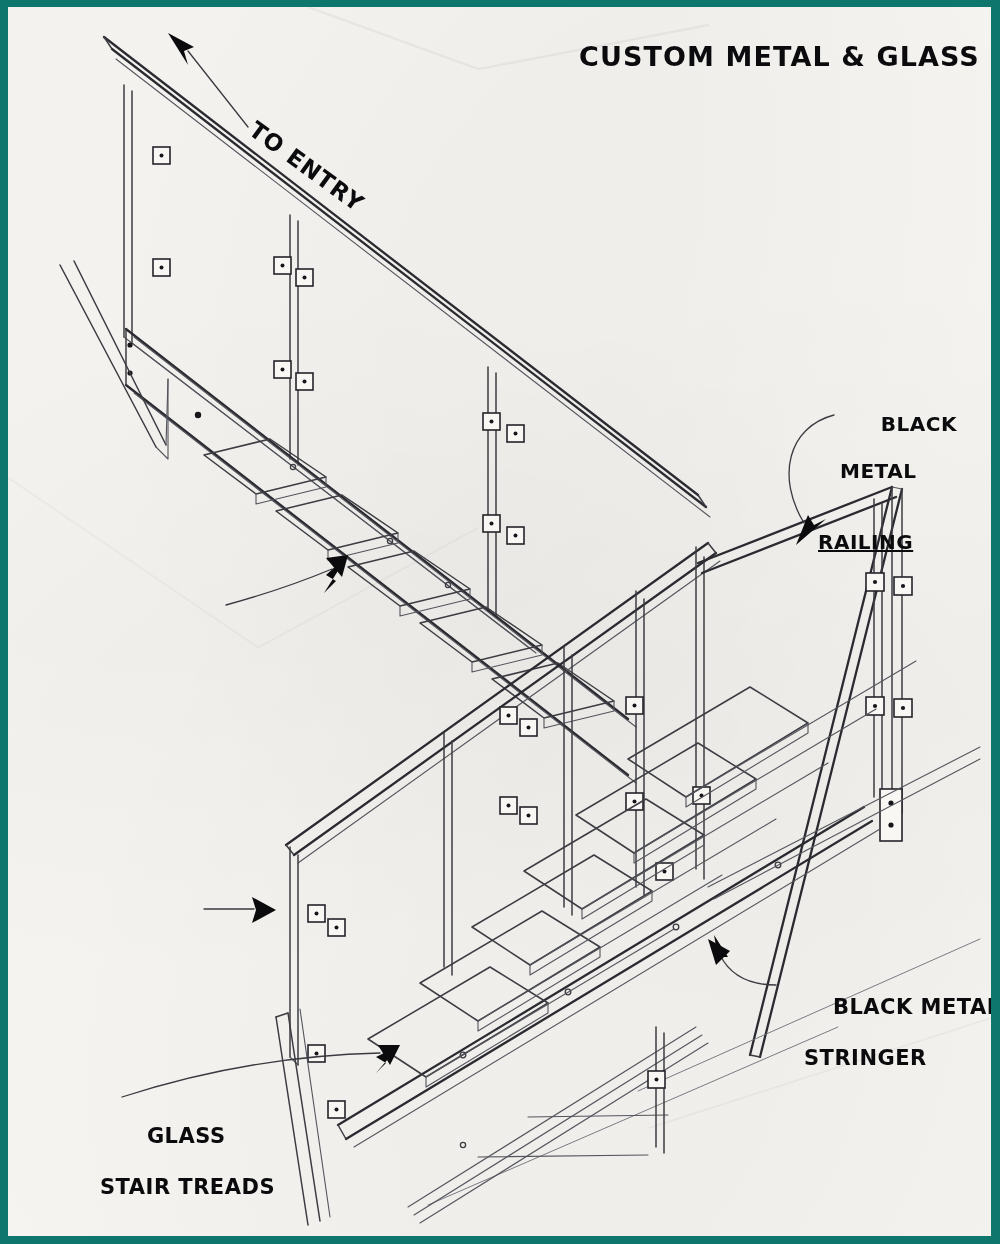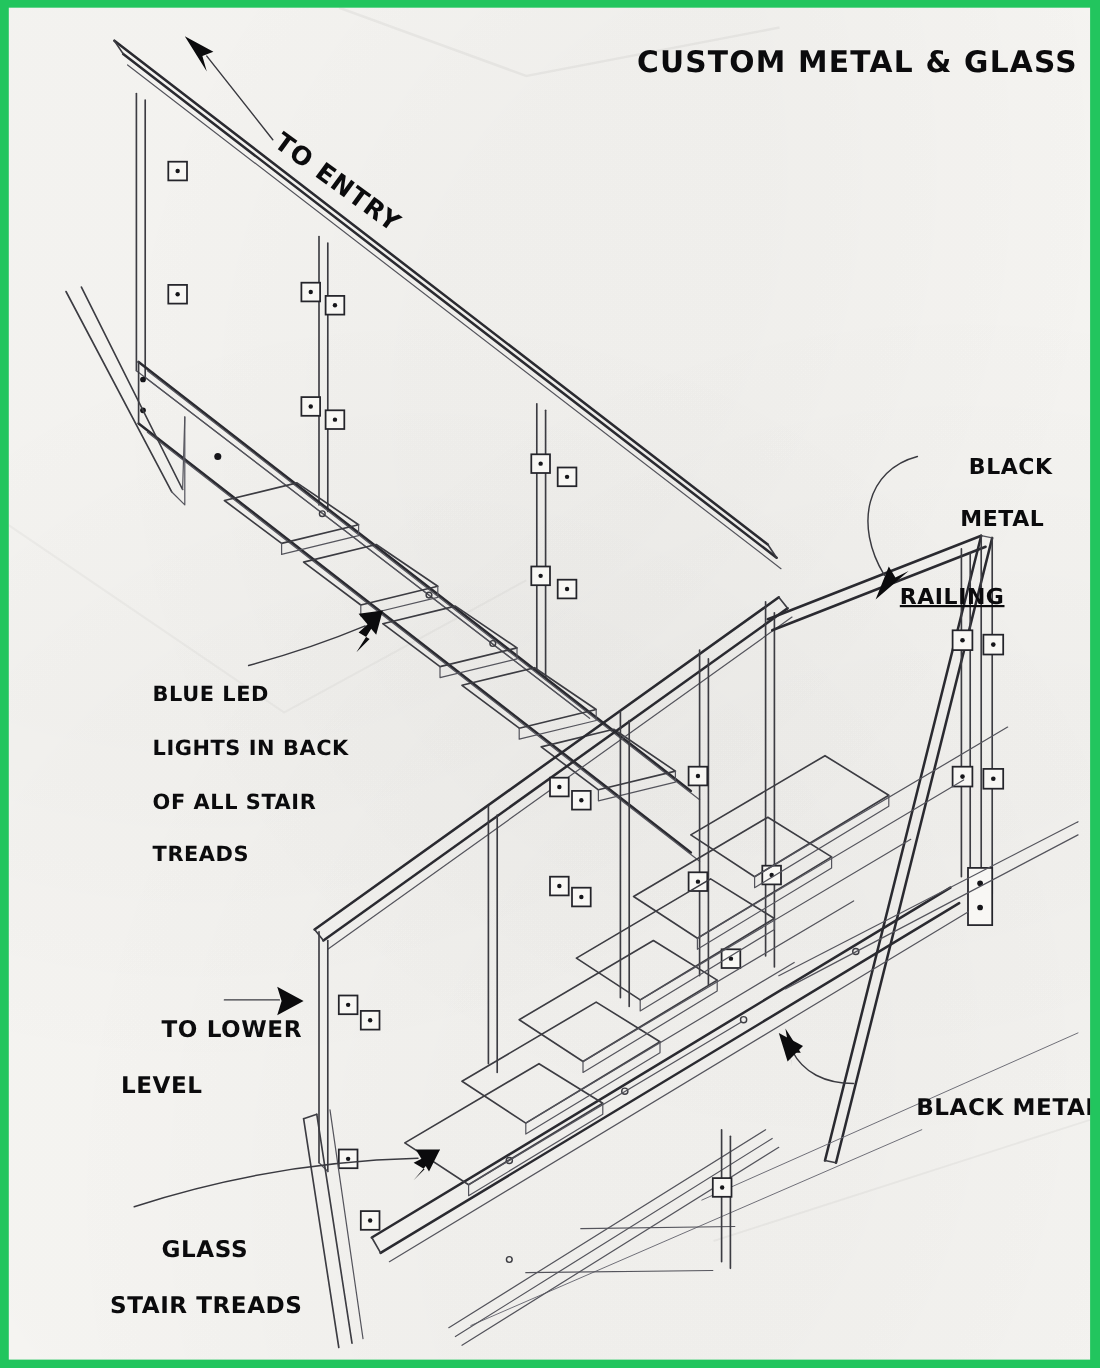--- a/index.html
+++ b/index.html
@@ -2,21 +2,21 @@
 <html><head>
 <meta charset="utf-8">
 <title>Custom Metal &amp; Glass Lit Stairs — Sketch</title>
 <style>
   html,body{margin:0;padding:0;background:#1a1a1a;}
   body{font-family:"DejaVu Sans", sans-serif;}
 
   #sheet{
     position:relative;
     width:1000px;height:1244px;
-    background:#22c55e;
+    background:#0f766e;
     overflow:hidden;
   }
 
   
   #paper{
     position:absolute;
     left:8px;top:7px;right:9px;bottom:8px;
     background:#f8f7f4;
     overflow:hidden;
   }
@@ -63,21 +63,21 @@
   #title .l2{ display:block; text-align:right; padding-right:4px; }
   #lbl-entry{ left:222px; top:58px; font-size:23px; transform:rotate(36deg); letter-spacing:1px;}
   #lbl-railing{ left:828px; top:382px; font-size:20px; line-height:1.18;}
   #lbl-led{ left:88px; top:588px; font-size:19px; line-height:1.28;}
   #lbl-lower{ left:92px; top:892px; font-size:21px; line-height:1.2;}
   #lbl-stringer{ left:778px; top:963px; font-size:21px; line-height:1.2;}
   #lbl-treads{ left:92px; top:1092px; font-size:21px; line-height:1.2;}
   #lbl-stringer .l2{ display:block; padding-left:18px; }
   #lbl-treads .l2{ display:block; }
   #lbl-lower .l2{ display:block; padding-left:10px; }
-  #lbl-railing .l2{ display:block; padding-left:4px;margin-left:33px;}
+  #lbl-railing .l2{ display:block; padding-left:4px;}
   #lbl-railing .l3{ display:block; margin-left:-18px;text-decoration:underline;}
 </style>
 </head>
 <body>
 
 <div id="sheet">
   <div id="paper">
     <div id="grain"></div>
 
     <svg id="creases" viewBox="0 0 982 1229">
@@ -402,34 +402,25 @@
     <div class="handtext" id="lbl-entry">
       <span>TO ENTRY</span>
     </div>
 
     <div class="handtext" id="lbl-railing">
       <span>BLACK</span>
       <span class="l2">METAL</span>
       <span class="l3">RAILING</span>
     </div>
 
-    <div class="handtext" id="lbl-led">
-      <span>BLUE LED</span><br>
-      <span>LIGHTS IN BACK</span><br>
-      <span>OF ALL STAIR</span><br>
-      <span>TREADS</span>
-    </div>
-
-    <div class="handtext" id="lbl-lower">
-      <span>TO LOWER</span>
-      <span class="l2">LEVEL</span>
-    </div>
+
 
     <div class="handtext" id="lbl-stringer">
       <span>BLACK METAL</span>
+      <span class="l2">STRINGER</span>
     </div>
 
     <div class="handtext" id="lbl-treads">
       <span>GLASS</span>
       <span class="l2">STAIR TREADS</span>
     </div>
 
   </div>
 </div>
 

